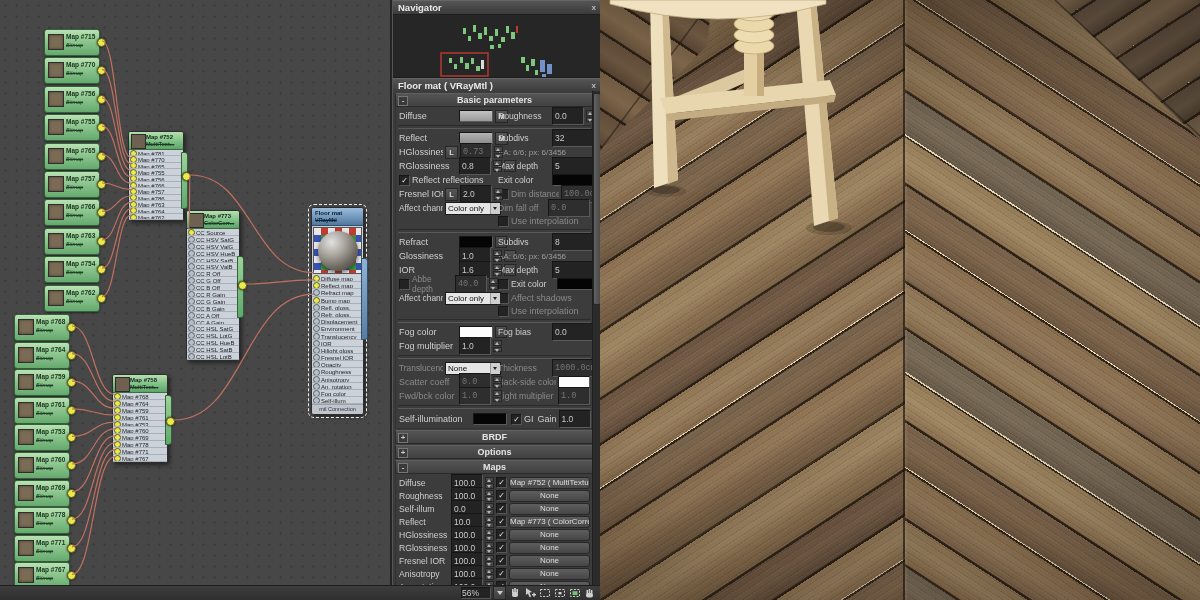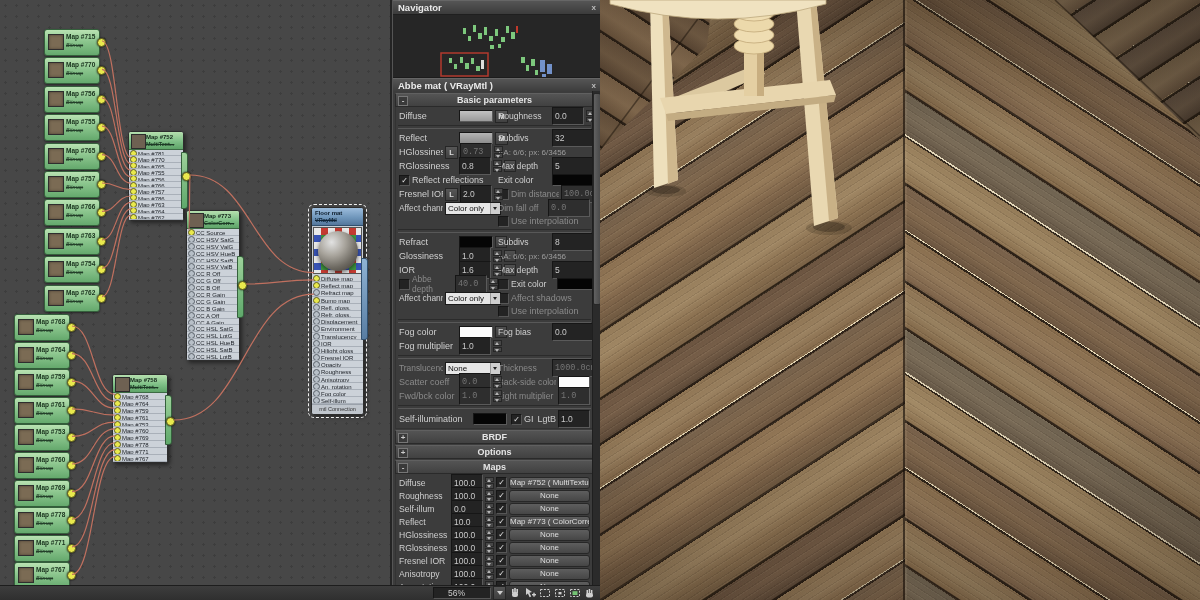--- a/index.html
+++ b/index.html
@@ -114,21 +114,21 @@
   .mbtn{flex:1;height:10px;background:linear-gradient(180deg,#5e5e5e,#464646);border:1px solid #272727;
       border-radius:3px;color:#ddd;font-size:8px;text-align:center;line-height:10px;white-space:nowrap;overflow:hidden;}
   .mrow{display:flex;align-items:center;height:13px;padding:0 3px;font-size:8.6px;color:#cfcfcf;gap:2px;}
   .mrow .mlab{width:50px;flex:none;white-space:nowrap;overflow:hidden;}
 
   
   #statusbar{position:absolute;left:0;top:585px;width:600px;height:15px;
       background:linear-gradient(180deg,#3d3d3d,#2f2f2f);border-top:1px solid #1d1d1d;display:flex;
       align-items:center;justify-content:flex-end;gap:2px;padding-right:4px;box-sizing:border-box;}
   #zoomfld{width:28px;height:10px;background:#232323;border:1px solid;border-color:#161616 #555 #555 #161616;
-      color:#ccc;font-size:8.5px;line-height:10px;padding:0 14px;}
+      color:#ccc;font-size:8.5px;line-height:10px;padding:0 0;}
   #zoomdd{width:11px;height:12px;background:linear-gradient(180deg,#555,#3e3e3e);border:1px solid #262626;position:relative;}
   #zoomdd::after{content:"";position:absolute;left:2.5px;top:4px;border-left:3px solid transparent;
       border-right:3px solid transparent;border-top:4px solid #ccc;}
   .sicon{width:13px;height:13px;flex:none;display:flex;align-items:center;justify-content:center;}
 
   
   #floor{position:absolute;left:600px;top:0;width:600px;height:600px;overflow:hidden;background:#6d5740;}
   .fl{position:absolute;top:0;height:600px;}
   #flL{left:0;width:305px;
     background-image:
@@ -635,21 +635,21 @@
         <rect x="88" y="45" width="3" height="9" fill="#ddd"></rect>
         <g fill="#7291c9">
           <rect x="147" y="45" width="5" height="12"></rect>
             <rect x="154" y="49" width="5" height="10"></rect>
           <rect x="149" y="59" width="4" height="3"></rect>
         </g>
         <rect x="48" y="38" width="47" height="23" fill="none" stroke="#b23a2e" stroke-width="1.5"></rect>
       </svg>
     </div>
     <div class="titlebar">
-      <span>Abbe mat  ( VRayMtl )</span>
+      <span>Floor mat  ( VRayMtl )</span>
       <span class="close">x</span>
     </div>
     <div id="mat-tab-row">
       <span id="mat-tab">Floor mat</span>
     </div>
 
     <div id="params">
       <div class="rhdr">
         <span class="pm">-</span>
         <span>Basic parameters</span>
@@ -917,21 +917,21 @@
 
         <div class="pr" style="height:16px">
           <span class="lh" style="width:112px">
               <span class="lab" style="width:72px">Self-illumination</span>
             <span class="swatch sw-black"></span>
             </span>
           <span class="rh">
               <span class="cb on"></span>
             <span>GI</span>
             <span style="width:6px"></span>
-            <span>LgtB</span>
+            <span>Gain</span>
             <span class="fld w30">1.0</span>
             <span class="spin">
                 <i></i>
                 <i class="d"></i>
               </span>
             </span>
         </div>
       </div>
 
       <div class="rhdr">

